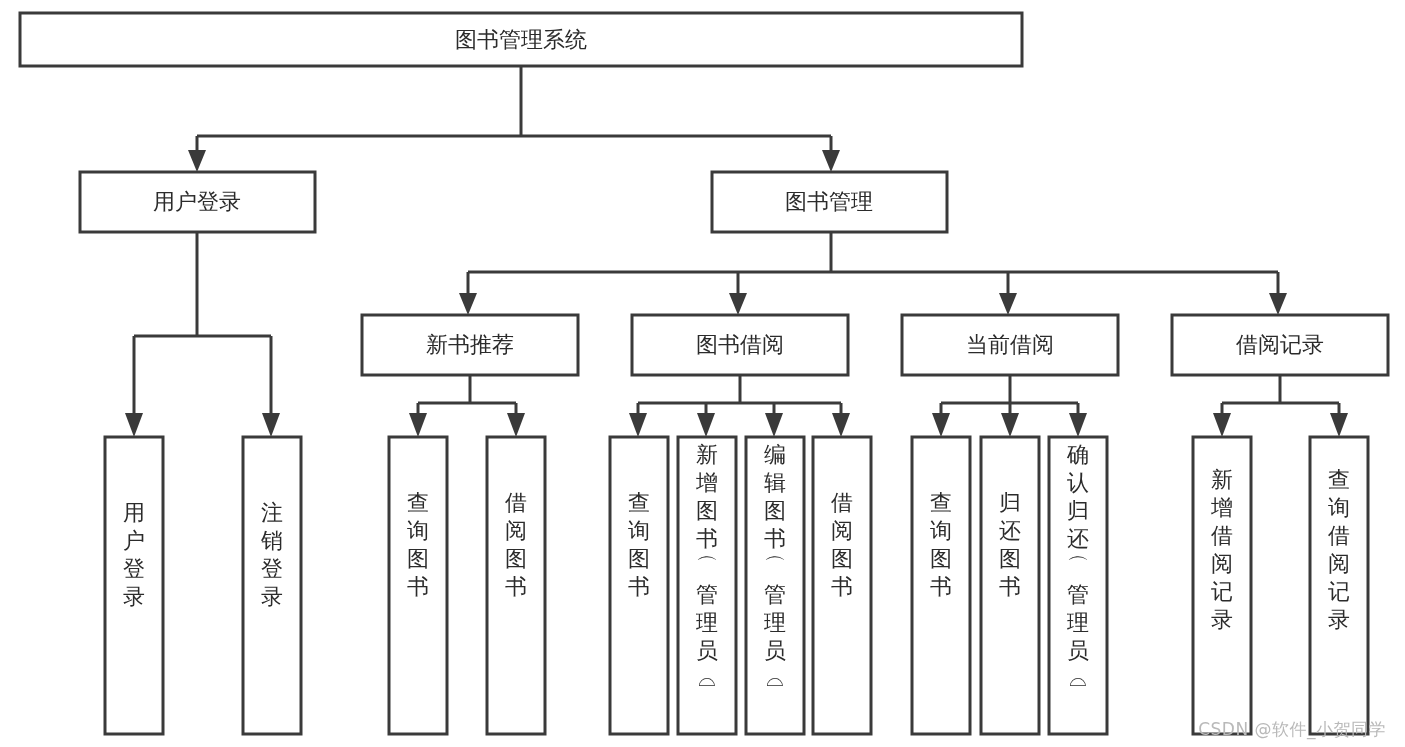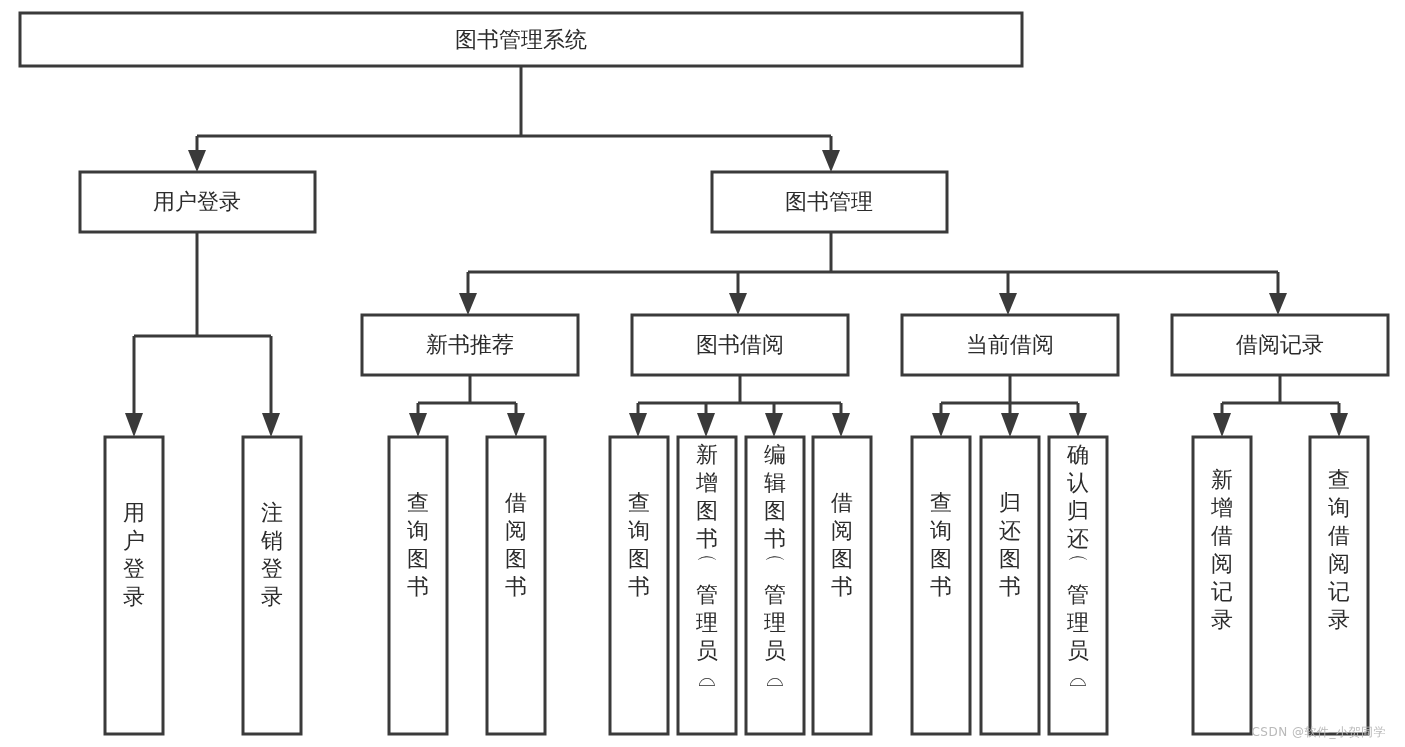--- a/index.html
+++ b/index.html
@@ -51,21 +51,21 @@
     font-family: "DejaVu Sans", "Liberation Sans", sans-serif;
     fill: #2b2b2b;
     font-size: 22px;
     text-anchor: middle;
   }
   .watermark {
     position: absolute;
     right: 14px;
     bottom: 6px;
     font-family: "DejaVu Sans", "Liberation Sans", sans-serif;
-    font-size: 12px;
+    font-size: 17px;
     color: #b9b9b9;
     letter-spacing: 0.5px;
     white-space: nowrap;
     pointer-events: none;
   }
 </style>
 </head>
 <body>
 
 <div id="diagram-root">

